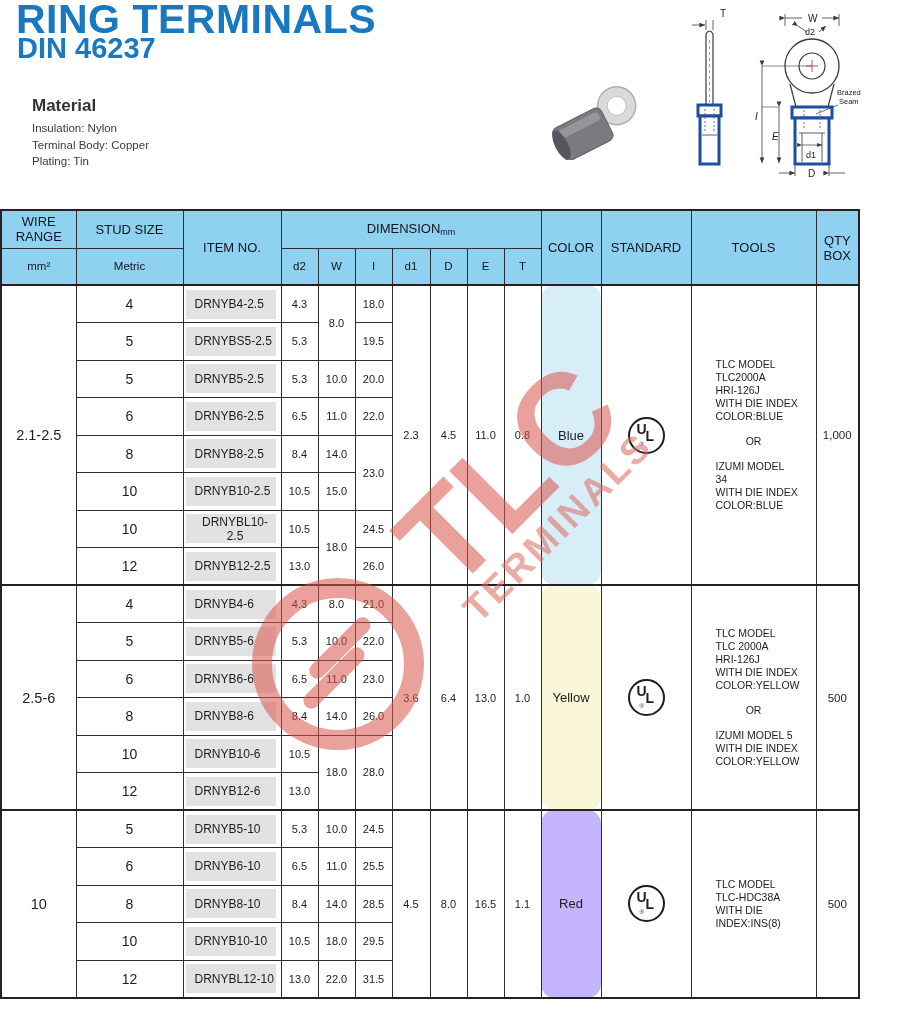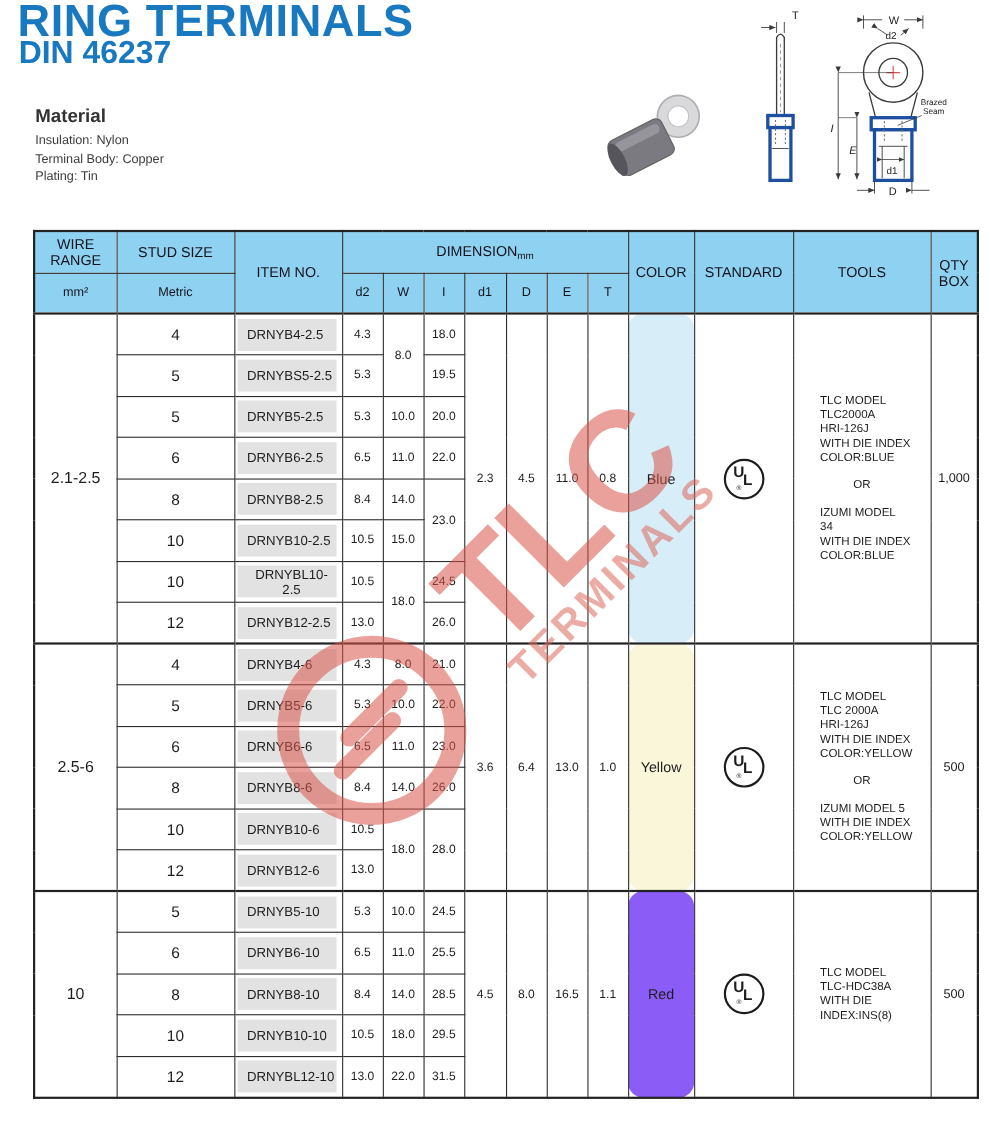--- a/index.html
+++ b/index.html
@@ -11,21 +11,21 @@
   .page-title{position:absolute;left:16px;top:-4px;font-size:41px;font-weight:bold;color:#1878c0;letter-spacing:.5px;}
   .page-subtitle{position:absolute;left:17px;top:32px;font-size:29px;font-weight:bold;color:#1878c0;}
   .material{position:absolute;left:32px;top:96px;}
   .material h3{margin:0 0 4px 0;font-size:17px;font-weight:bold;color:#333;}
   .material div{font-size:11.5px;color:#3c3c3c;line-height:16.5px;}
   .photo{position:absolute;left:544px;top:82px;}
   .diagram{position:absolute;left:676px;top:2px;}
   .diagram text{font-family:"Liberation Sans", sans-serif;}
 
   
-  .tbl-wrap{position:absolute;left:30px;top:209px;}
+  .tbl-wrap{position:absolute;left:0;top:209px;}
   table{border-collapse:collapse;table-layout:fixed;border:2.5px solid #222;}
   th,td{border:1px solid #2e2e2e;text-align:center;vertical-align:middle;padding:0;overflow:hidden;}
   thead th{background:#8ed1f0;font-weight:normal;color:#14141e;}
   thead tr:nth-child(1){height:38px;}
   thead tr:nth-child(2){height:37px;}
   .h-main{font-size:13px;}
   .h-sub{font-size:11.5px;}
   .h-dim-unit{font-size:9px;vertical-align:-2px;}
   tbody tr{height:37.5px;}
   tr.group-start td{border-top:2px solid #222;}
@@ -375,21 +375,21 @@
           <td class="item">
             <div class="item-box">DRNYB5-10</div>
           </td>
           <td class="num">5.3</td>
           <td class="num">10.0</td>
           <td class="num">24.5</td>
           <td class="num" rowspan="5">4.5</td>
           <td class="num" rowspan="5">8.0</td>
           <td class="num" rowspan="5">16.5</td>
           <td class="num" rowspan="5">1.1</td>
-          <td class="color-cell" rowspan="5" style="background: #8b5cf6;">Red</td>
+          <td class="color-cell" rowspan="5" style="background: #c4b5fd;">Red</td>
           <td rowspan="5">
             <div class="ul-logo">
               <span class="ul-u">U</span>
               <span class="ul-l">L</span>
               <span class="ul-r">®</span>
             </div>
           </td>
           <td class="tools-cell" rowspan="5">
             <div class="tools">
               <div>TLC  MODEL</div>

